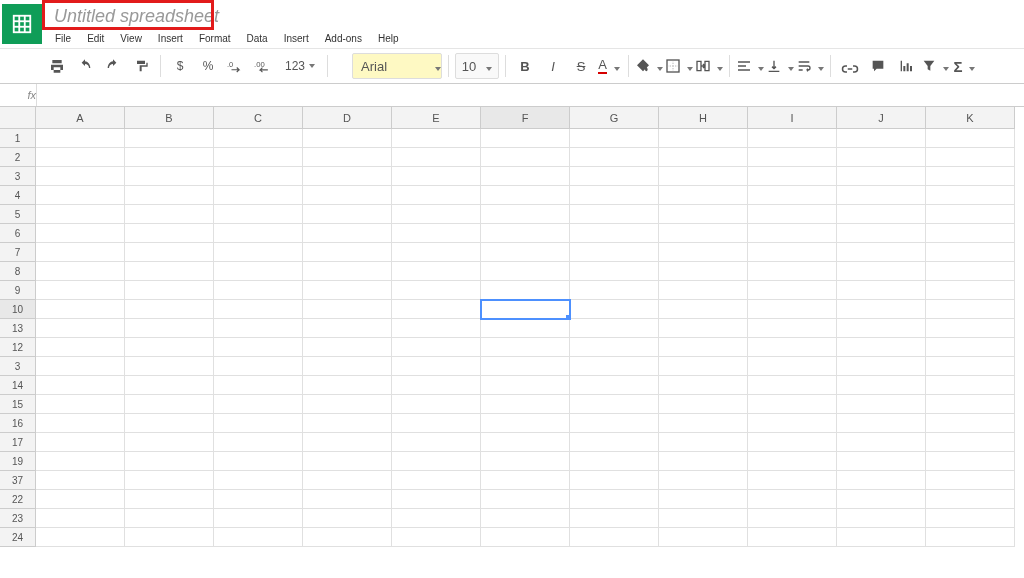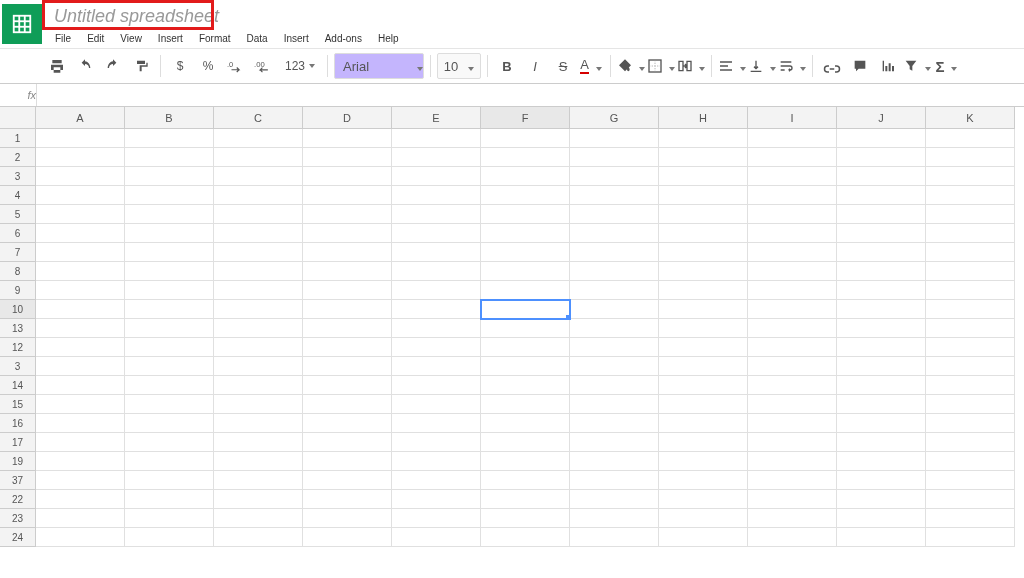--- a/index.html
+++ b/index.html
@@ -118,21 +118,22 @@
     border-top: 4px solid #777;
     border-left: 3px solid transparent;
     border-right: 3px solid transparent;
   }
   .font-select {
     min-width: 90px;
     justify-content: flex-start;
     padding-left: 8px;
     border: 1px solid #ddd;
     box-sizing: border-box;
-    background:#c4b5fd;
+    background:#fef9c3;
+    margin-left:18px;
   }
   .size-select {
     min-width: 44px;
     justify-content: center;
     border: 1px solid #ddd;
     background:#f9f9f9;
   }
   .underline-red {
     border-bottom: 2px solid #d50000;
     line-height: 12px;

